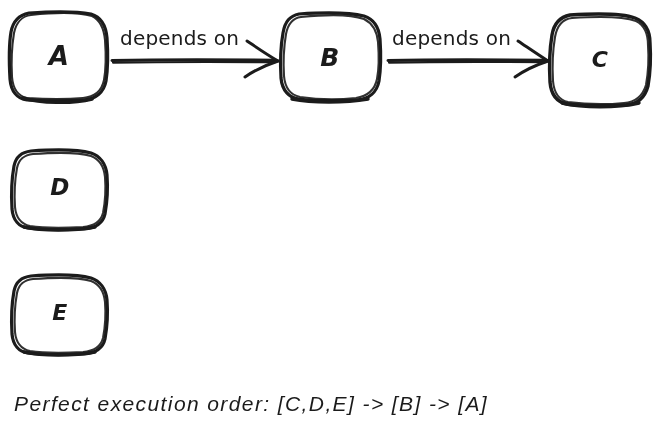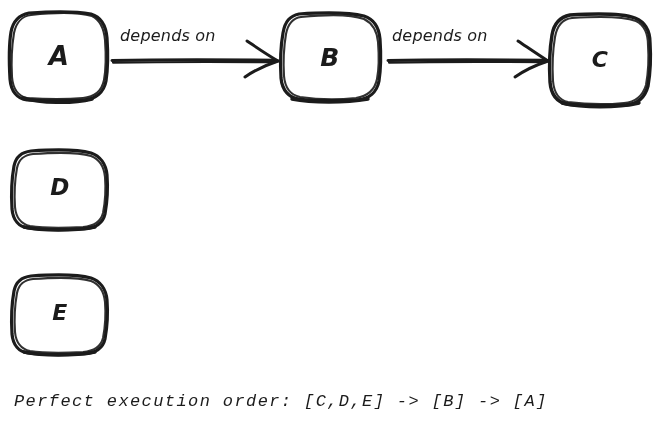--- a/index.html
+++ b/index.html
@@ -44,36 +44,35 @@
     font-weight: 600;
     color: #1b1b1b;
     letter-spacing: 0.5px;
     user-select: none;
   }
 
   
   .edge-label {
     position: absolute;
     font-family: "DejaVu Sans", sans-serif;
-    font-style: italic;
-    font-size: 16px;
+    font-size: 20px;
     color: #1b1b1b;
     white-space: nowrap;
     letter-spacing: 0.2px;
     user-select: none;
   }
 
   
   .caption {
     position: absolute;
     left: 14px;
     top: 392px;
-    font-family: Liberation Mono, monospace;
+    font-family: Liberation Sans, sans-serif;
     font-style: italic;
-    font-size: 17px;
+    font-size: 21px;
     letter-spacing: 1.4px;
     color: #1b1b1b;
     white-space: nowrap;
     user-select: none;
   }
 </style>
 </head>
 <body>
 
 <div id="canvas">

